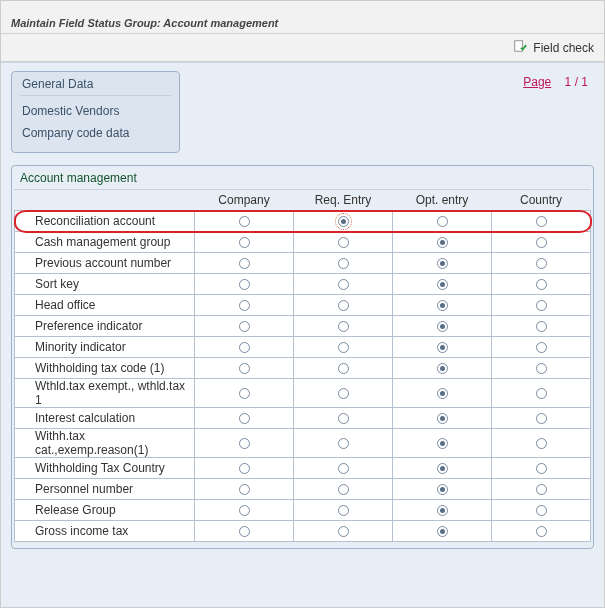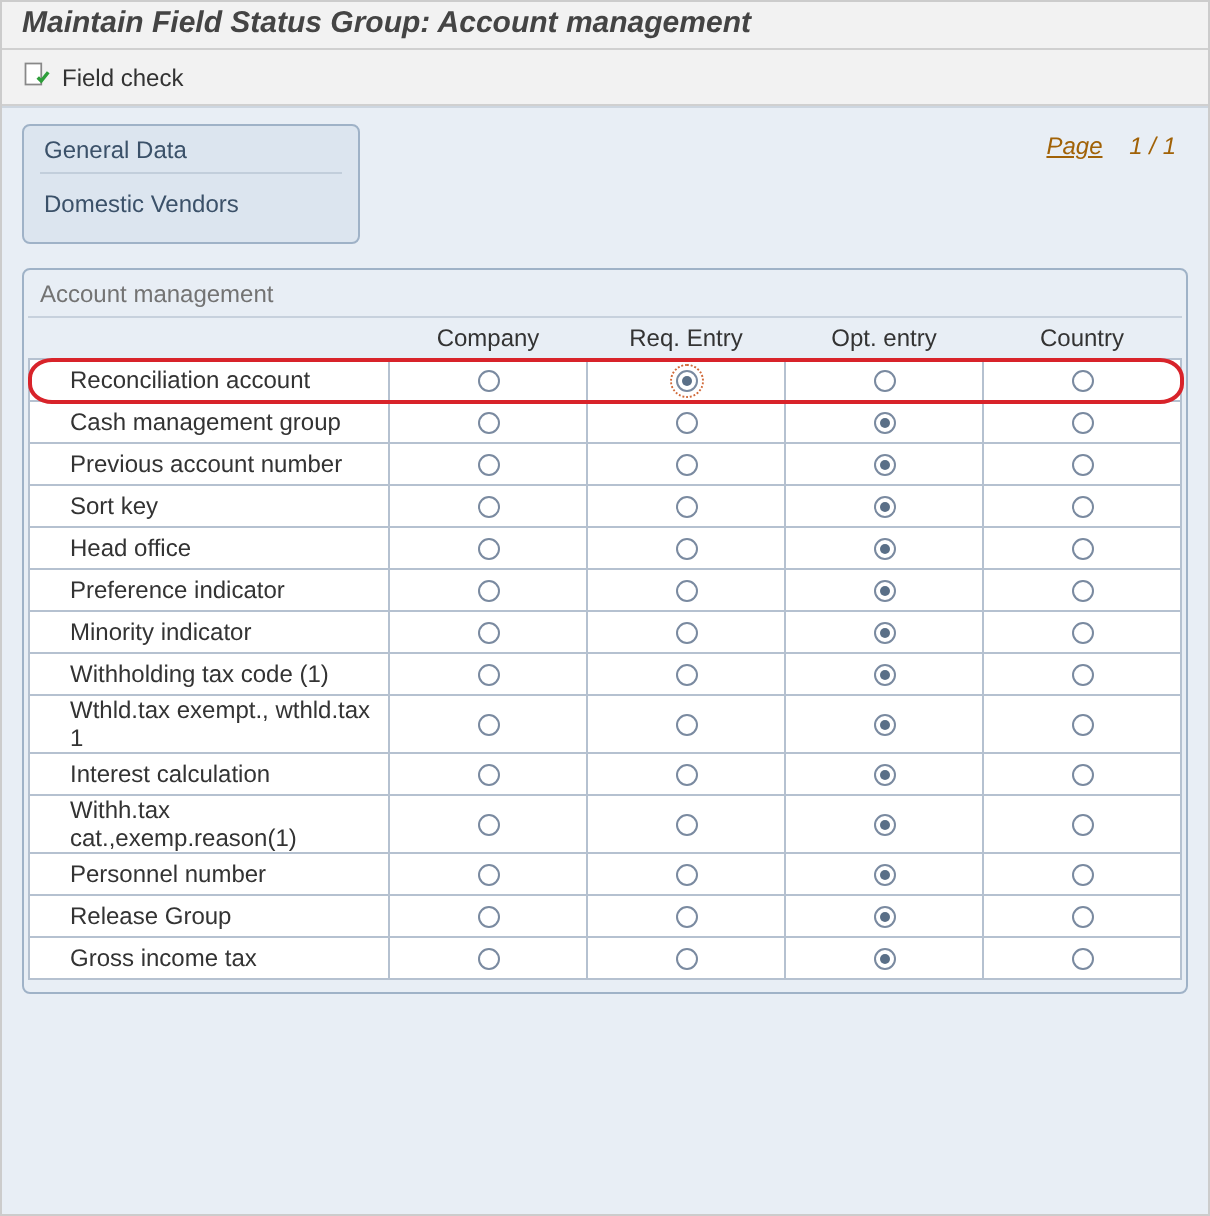--- a/index.html
+++ b/index.html
@@ -11,33 +11,34 @@
     background: #f2f2f2;
     color: #333;
   }
   .page {
     width: 605px; height: 608px;
     background: #f2f2f2;
     border: 1px solid #ccc;
     display: flex; flex-direction: column;
   }
   .title-bar {
-    padding: 2px 10px 4px 10px;
-    font-size: 15px;
+    padding: 16px 10px 4px 10px;
+    font-size: 11px;
     font-weight: bold;
     font-style: italic;
     color: #444;
   }
   .toolbar {
     border-top: 1px solid #d0d0d0;
     border-bottom: 1px solid #d0d0d0;
     padding: 5px 10px;
     display: flex;
     align-items: center;
     gap: 6px;
+    justify-content: flex-end;
   }
   .toolbar svg { width: 14px; height: 14px; }
   .content {
     flex: 1;
     background: #e8eef5;
     border-top: 1px solid #cdd6e0;
     padding: 8px 10px 4px 10px;
     overflow: hidden;
   }
   .top-row {
@@ -58,37 +59,36 @@
     color: #3b5169;
     border-bottom: 1px solid #c2cedb;
     margin-bottom: 4px;
   }
   .panel-line {
     padding: 4px 2px;
   }
   .page-info {
     margin-top: 4px;
     margin-right: 6px;
-    color: #a16207;
-    font-style: italic;
+    color: #be185d;
   }
   .page-info .underline {
     text-decoration: underline;
     margin-right: 10px;
   }
   .table-wrap {
     margin-top: 12px;
     border: 1px solid #9fb2c7;
     border-radius: 4px;
     background: #e8eef5;
     padding: 0 2px 6px 2px;
   }
   .table-title {
     padding: 5px 4px 4px 6px;
-    color: #737373;
+    color: #14532d;
     border-bottom: 1px solid #c7d1dd;
   }
   table {
     width: 100%;
     border-collapse: collapse;
     table-layout: fixed;
   }
   th, td {
     font-weight: normal;
     font-size: 12px;
@@ -166,20 +166,21 @@
     </span>
     <span>Field check</span>
   </div>
 
   <div class="content">
 
     <div class="top-row">
       <div class="panel">
         <div class="panel-title">General Data</div>
         <div class="panel-line">Domestic Vendors</div>
+        <div class="panel-line">Company code data</div>
       </div>
 
       <div class="page-info">
         <span class="underline">Page</span>
         <span>1</span>
         <span>/</span>
         <span>1</span>
       </div>
     </div>
 
@@ -274,20 +275,27 @@
               <td><span class="radio"></span></td>
             </tr>
             <tr>
               <td class="label-cell">Withh.tax cat.,exemp.reason(1)</td>
               <td><span class="radio"></span></td>
               <td><span class="radio"></span></td>
               <td><span class="radio checked"></span></td>
               <td><span class="radio"></span></td>
             </tr>
             <tr>
+              <td class="label-cell">Withholding Tax Country</td>
+              <td><span class="radio"></span></td>
+              <td><span class="radio"></span></td>
+              <td><span class="radio checked"></span></td>
+              <td><span class="radio"></span></td>
+            </tr>
+            <tr>
               <td class="label-cell">Personnel number</td>
               <td><span class="radio"></span></td>
               <td><span class="radio"></span></td>
               <td><span class="radio checked"></span></td>
               <td><span class="radio"></span></td>
             </tr>
             <tr>
               <td class="label-cell">Release Group</td>
               <td><span class="radio"></span></td>
               <td><span class="radio"></span></td>

